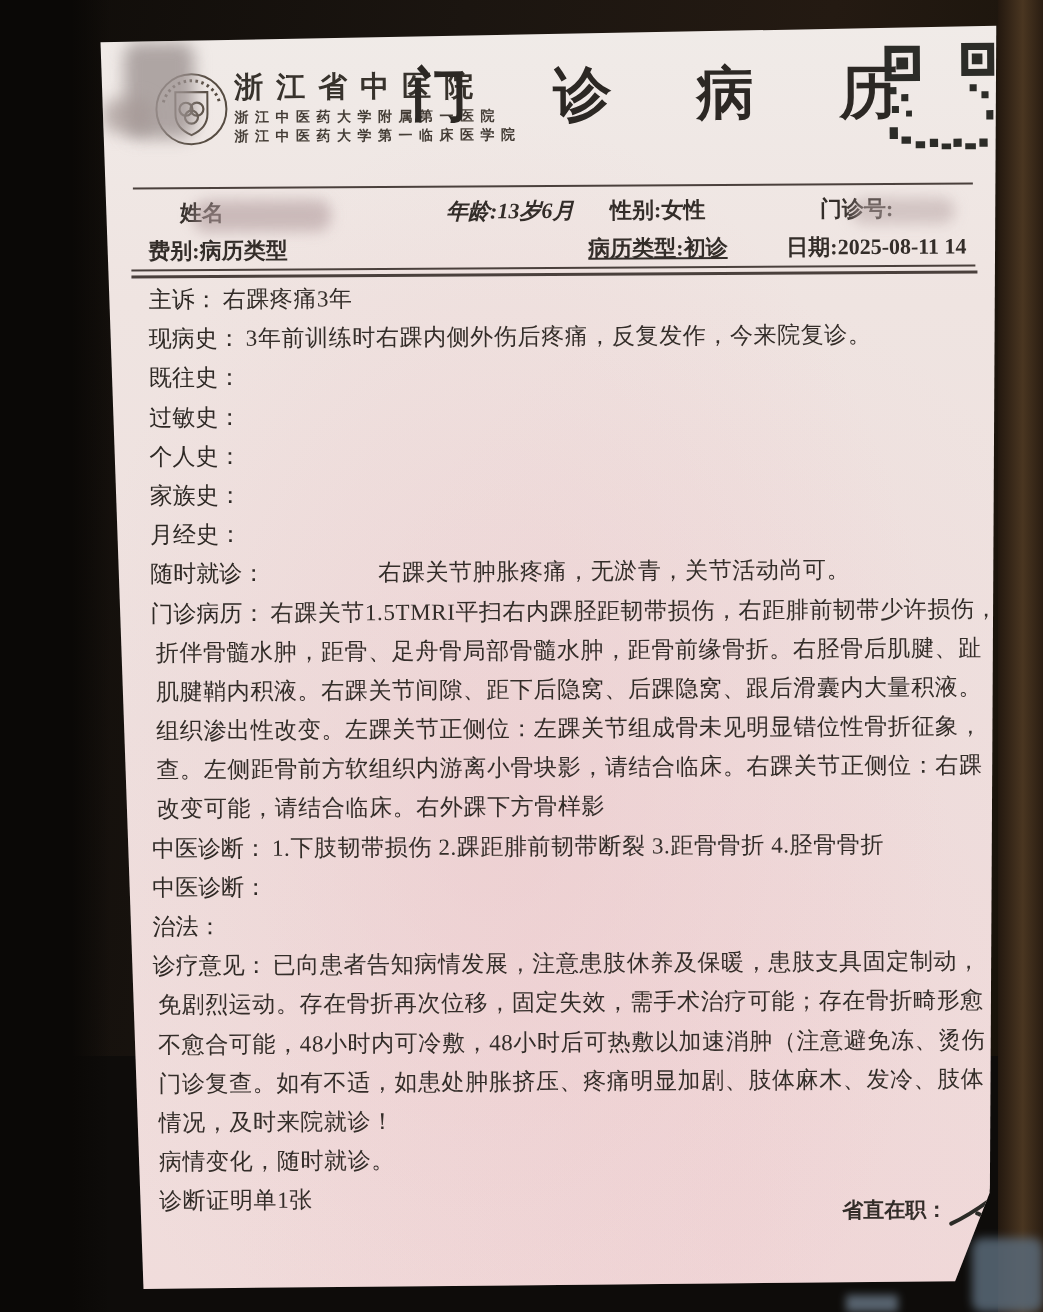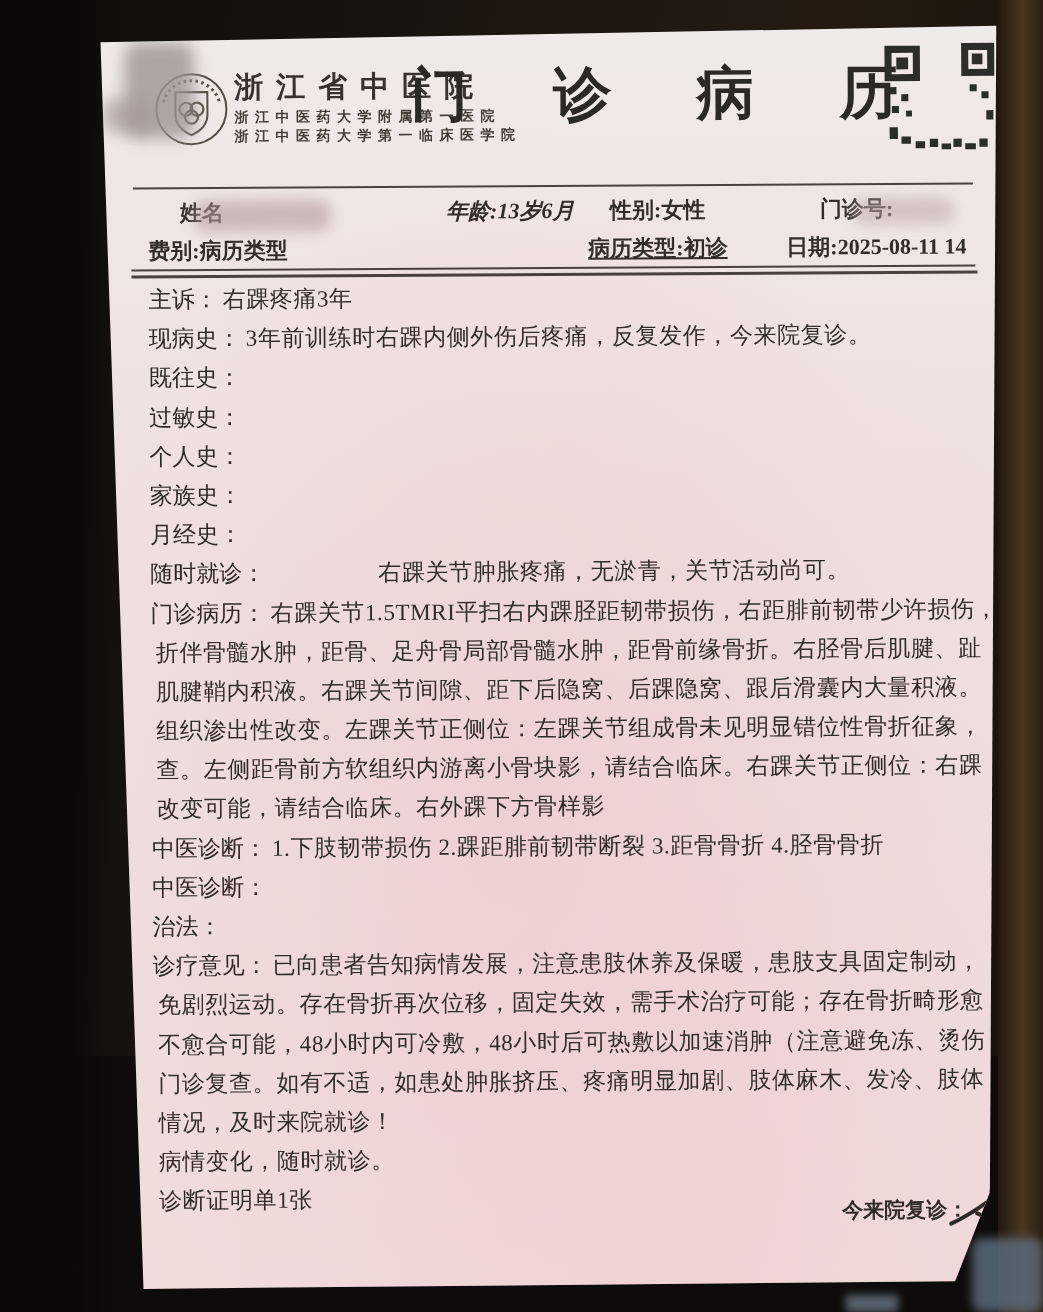--- a/index.html
+++ b/index.html
@@ -161,21 +161,21 @@
         <div class="line"><span class="sec-label">治法：</span><span class="sec-text"></span></div>
         <div class="line"><span class="sec-label">诊疗意见：</span><span class="sec-text">已向患者告知病情发展，注意患肢休养及保暖，患肢支具固定制动，</span></div>
         <div class="line"><span class="sec-label"></span><span class="sec-text">免剧烈运动。存在骨折再次位移，固定失效，需手术治疗可能；存在骨折畸形愈</span></div>
         <div class="line"><span class="sec-label"></span><span class="sec-text">不愈合可能，48小时内可冷敷，48小时后可热敷以加速消肿（注意避免冻、烫伤</span></div>
         <div class="line"><span class="sec-label"></span><span class="sec-text">门诊复查。如有不适，如患处肿胀挤压、疼痛明显加剧、肢体麻木、发冷、肢体</span></div>
         <div class="line"><span class="sec-label"></span><span class="sec-text">情况，及时来院就诊！</span></div>
         <div class="line"><span class="sec-label"></span><span class="sec-text">病情变化，随时就诊。</span></div>
         <div class="line"><span class="sec-label"></span><span class="sec-text">诊断证明单1张</span></div>
       </div>
 
-      <div class="sign-label">今来院复诊：</div>
+      <div class="sign-label">省直在职：</div>
       <div class="sign-scribble">
         <svg width="90" height="90" viewBox="0 0 90 90">
           <g fill="none" stroke="#2b2b27" stroke-width="4" stroke-linecap="round">
             <path d="M4 58 C 18 52, 30 44, 44 34 C 50 30, 56 22, 52 18 C 48 14, 42 24, 46 32 C 50 40, 60 44, 68 38"></path>
             <path d="M30 48 C 40 52, 48 56, 56 50 C 60 46, 56 40, 50 44"></path>
             <path d="M60 18 L 70 30"></path>
           </g>
         </svg>
       </div>
 

